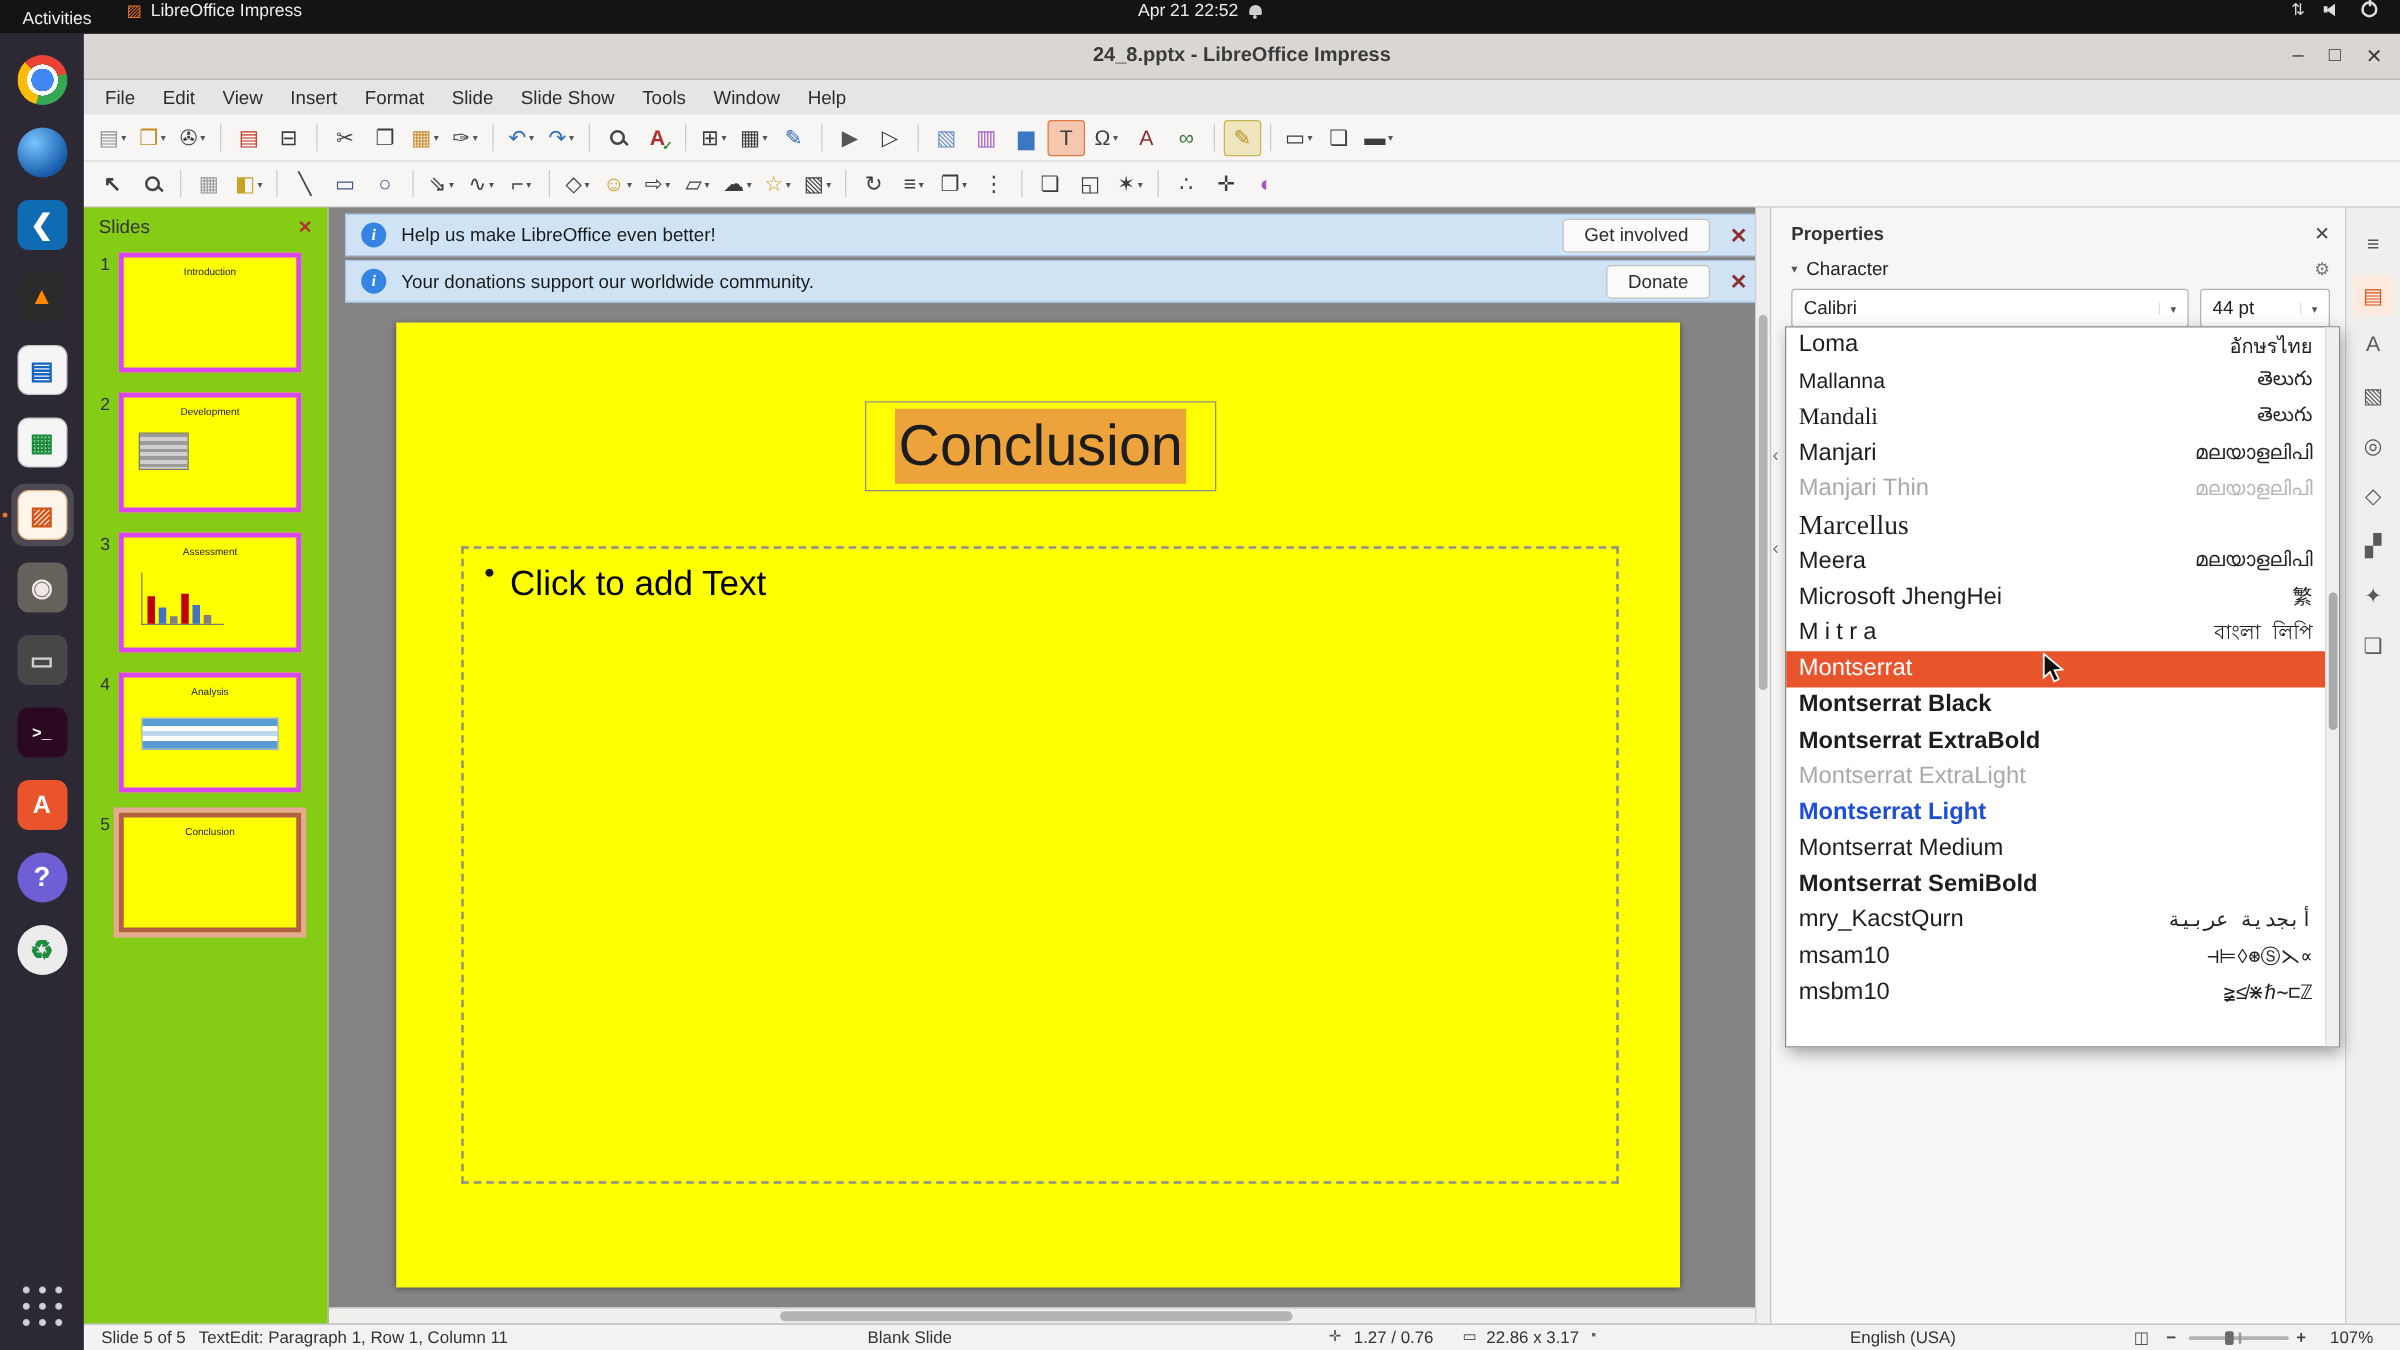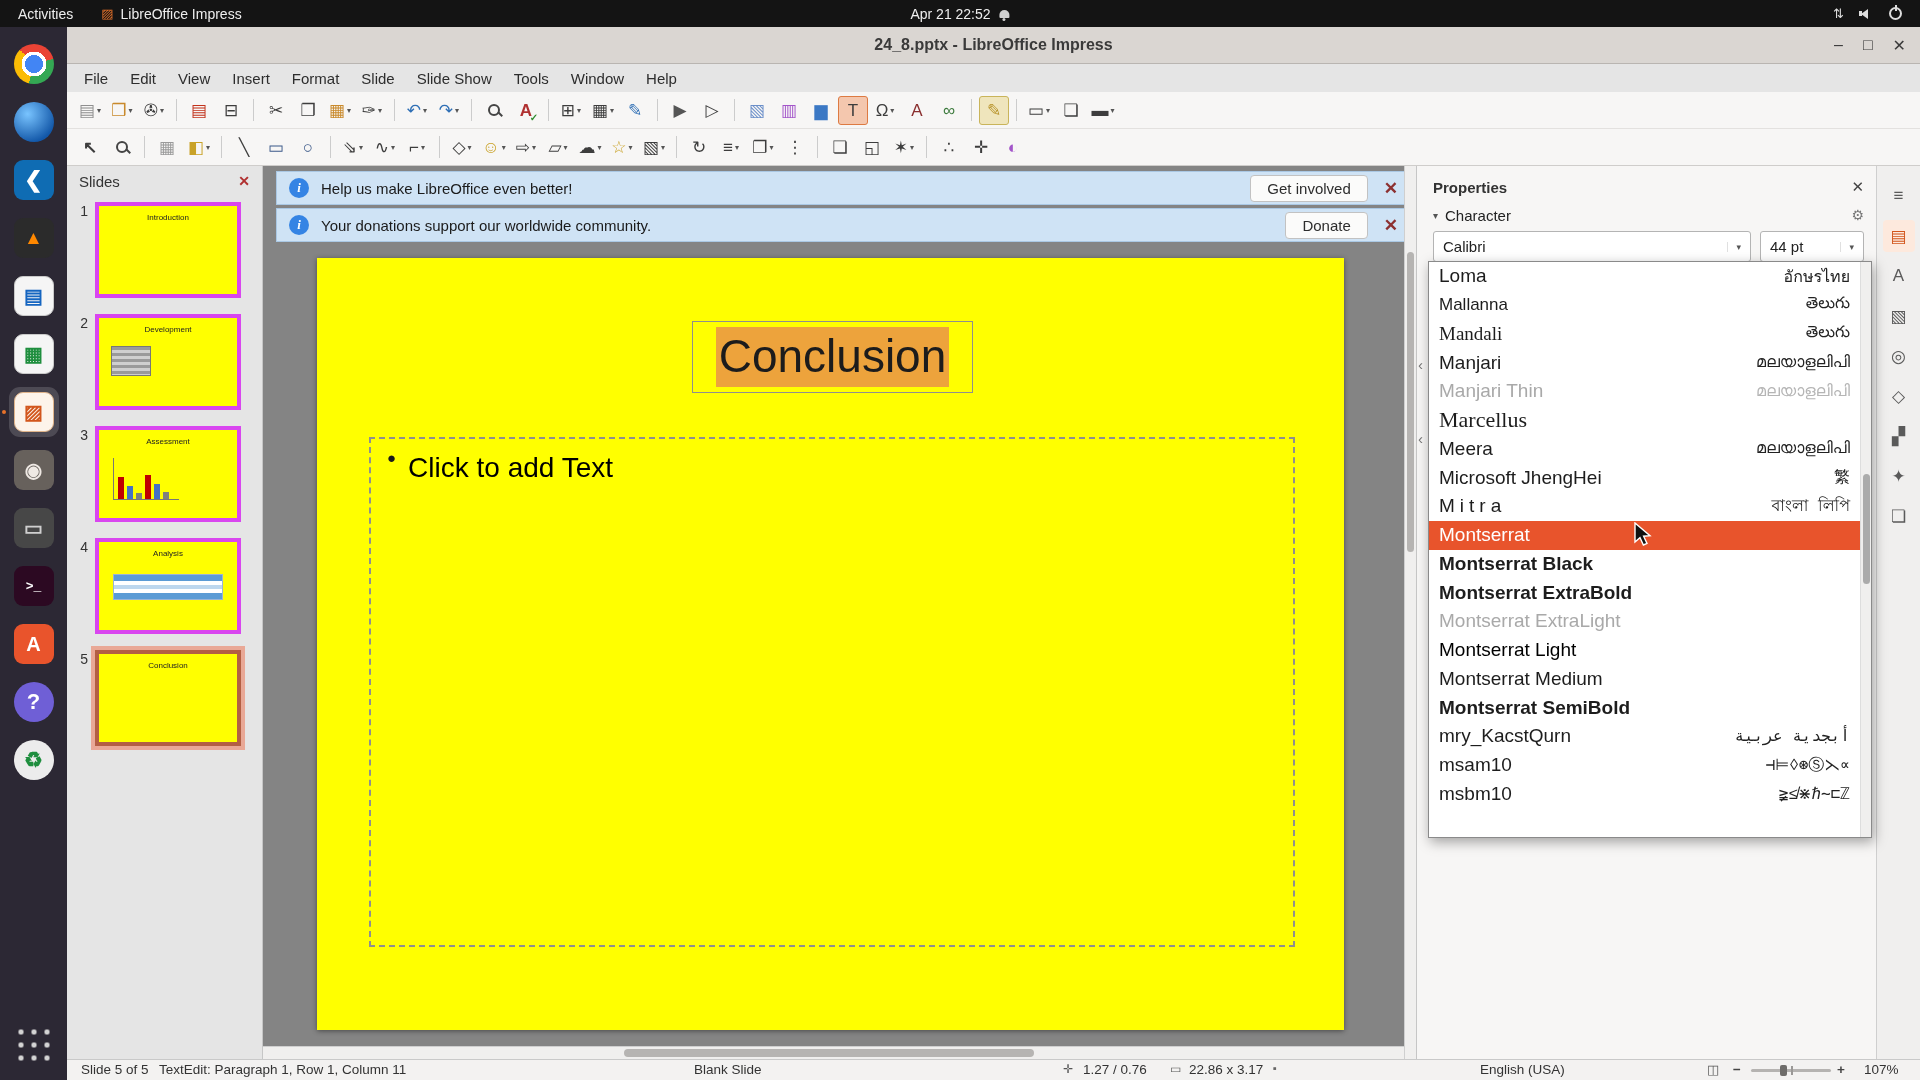--- a/index.html
+++ b/index.html
@@ -2,21 +2,21 @@
 <html><head>
 <meta charset="utf-8">
 <style>
 *{margin:0;padding:0;box-sizing:border-box}
 body{margin:0;background:#000}
 .screen{position:relative;width:1920px;height:1080px;overflow:hidden;background:#848484;
   font-family:"Liberation Sans",sans-serif;font-size:15px;color:#1a1a1a}
 
 
 .system-bar{position:absolute;left:0;top:0;width:100%;height:27px;background:#141414;color:#eee;
-  display:flex;align-items:center;font-size:14px;z-index:40}
+  display:flex;align-items:flex-start;font-size:14px;z-index:40}
 .activities{padding:0 18px;height:100%;display:flex;align-items:center}
 .sys-app{display:flex;align-items:center;gap:7px;padding:0 10px}
 .sys-app-icon{color:#e8722a;font-size:13px}
 .clock-wrap{position:absolute;left:50%;transform:translateX(-50%);display:flex;align-items:center;gap:9px}
 .t-bell{width:10px;height:8px;background:#cfcfcf;border-radius:5px 5px 1px 1px;position:relative;display:inline-block}
 .t-bell::after{content:'';position:absolute;left:3px;bottom:-3px;width:3px;height:3px;border-radius:50%;background:#cfcfcf}
 .tray{margin-left:auto;display:flex;align-items:center;gap:15px;padding-right:18px}
 .t-net{font-size:13px;color:#ddd}
 .t-vol{width:15px;height:13px;position:relative;display:inline-block}
 .t-vol::before{content:'';position:absolute;left:0;top:4px;width:3px;height:5px;background:#ddd}
@@ -73,21 +73,21 @@
 .g-search{position:relative;width:17px;height:17px}
 .g-search::before{content:'';position:absolute;left:2px;top:2px;width:8px;height:8px;border:2px solid #444;border-radius:50%}
 .g-search::after{content:'';position:absolute;left:11.5px;top:11px;width:6px;height:2.4px;background:#444;transform:rotate(45deg)}
 .tbtn.active-red{background:#f4c7ae;border:1px solid #dd7a42}
 .tbtn.active-yellow{background:#efe5bc;border:1px solid #c9b45a}
 
 
 .content{position:absolute;left:67px;top:166px;right:0;bottom:21px;display:flex}
 
 
-.slides-panel{width:196px;background:#e5e5e5;border-right:1px solid #c6c6c6;display:flex;flex-direction:column;overflow:hidden}
+.slides-panel{width:196px;background:#84cc16;border-right:1px solid #c6c6c6;display:flex;flex-direction:column;overflow:hidden}
 .sp-header{height:30px;display:flex;align-items:center;padding:0 12px;font-size:15px;color:#333}
 .sp-close{margin-left:auto;color:#b03030;font-weight:bold;font-size:14px}
 .slide-item{display:flex;margin:6px 6px 16px 0}
 .slide-num{width:28px;text-align:right;padding-right:7px;font-size:14px;color:#333;padding-top:1px}
 .thumb{width:146px;height:96px;background:#ffff00;border:4px solid #d946ef;position:relative;flex:0 0 auto}
 .slide-item.selected .thumb{outline:4px solid #e9a896;border-color:#b35f44}
 .mini-title{position:absolute;top:7px;left:0;width:100%;text-align:center;font-size:8px;color:#222}
 .mini-block{position:absolute;left:12px;top:28px;width:40px;height:30px;
   background:repeating-linear-gradient(#9a9a9a 0 3px,#cfcfcf 3px 6px);border:1px solid #777}
 .mini-chart{position:absolute;left:14px;top:28px;width:66px;height:42px;border-left:1px solid #777;border-bottom:1px solid #777;
@@ -149,21 +149,21 @@
 .font-row.selected{background:#e8542c;color:#fff}
 .v-serif .font-name{font-family:"Liberation Serif",serif}
 .v-large .font-name{font-size:22px}
 .v-small .font-name{font-size:17px}
 .v-spaced .font-name{letter-spacing:5px}
 .v-muted{color:#a9a9a9}.v-muted .font-sample{color:#b5b5b5}
 .v-black .font-name{font-weight:bold}
 .v-extrabold .font-name{font-weight:bold}
 .v-semibold .font-name{font-weight:bold}
 .v-medium .font-name{font-weight:500}
-.v-light .font-name{font-weight:400;color:#000000}
+.v-light .font-name{font-weight:700;color:#1d4ed8}
 .v-thin .font-name{color:#3c3c3c}
 .fd-scroll{width:11px;background:#f0efee;border-left:1px solid #ddd;position:relative}
 .fd-thumb{position:absolute;left:1.5px;right:1.5px;top:212px;height:110px;background:#ababab;border-radius:5px}
 
 
 .status-bar{position:absolute;left:67px;right:0;bottom:0;height:21px;background:#f3f2f1;border-top:1px solid #c9c9c9;font-size:13.5px;color:#333}
 .sb{position:absolute;top:2px;white-space:nowrap}
 .sb-slide{left:14px}.sb-edit{left:92px}.sb-layout{left:627px}
 .sb-pos-ic{left:996px;font-size:12px;color:#555}.sb-pos{left:1016px}
 .sb-size-ic{left:1103px;font-size:12px;color:#555}.sb-size{left:1122px}

